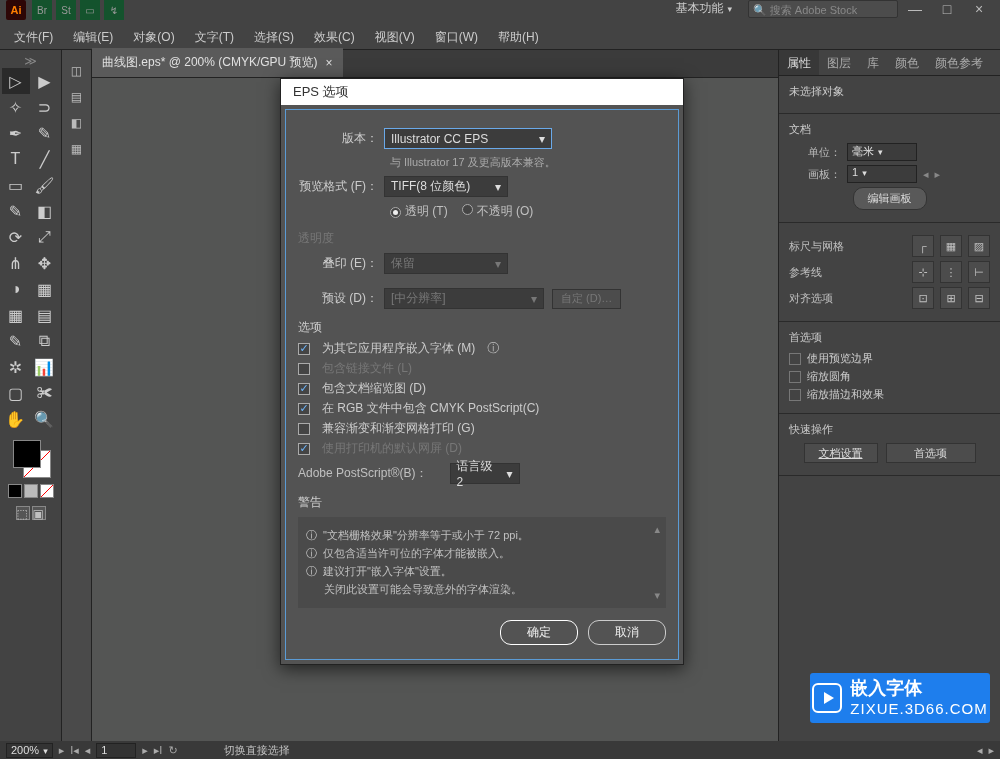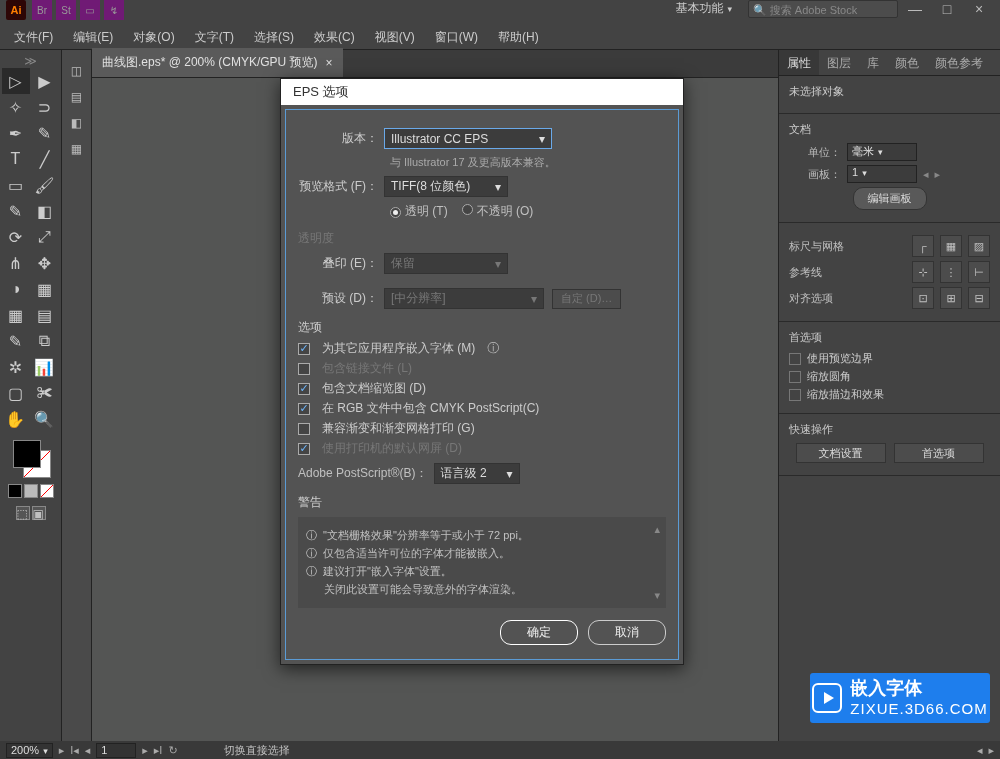--- a/index.html
+++ b/index.html
@@ -1,21 +1,21 @@
 <!DOCTYPE html>
 <html><head>
 <meta charset="utf-8">
 <style>
 * { box-sizing: border-box; margin: 0; padding: 0; font-family: "Microsoft YaHei", sans-serif; }
 body { width: 1000px; height: 759px; background: #434343; color: #c0c0c0; font-size: 12px; overflow: hidden; position: relative; }
 
 
 .titlebar { height: 26px; background: #434343; display: flex; align-items: flex-start; padding: 0 6px; }
 .ai-logo { width: 20px; height: 20px; background: #2d0606; color: #ff7f00; display: flex; align-items: center; justify-content: center; font-weight: bold; font-size: 11px; border-radius: 2px; margin-right: 6px; }
-.title-ico { width: 20px; height: 20px; background: #701a75; margin-right: 4px; display: flex; align-items: center; justify-content: center; font-size: 10px; color: #999; }
+.title-ico { width: 20px; height: 20px; background: #14532d; margin-right: 4px; display: flex; align-items: center; justify-content: center; font-size: 10px; color: #999; }
 .titlebar .spacer { flex: 1; }
 .workspace { color: #ccc; font-size: 12px; margin-right: 4px; }
 .search-stock { width: 150px; height: 18px; background: #4c4c4c; border: 1px solid #333; padding: 0 4px; color: #888; font-size: 11px; line-height: 18px; margin-left: 12px; border-radius: 2px; }
 .winbtns { display: flex; }
 .winbtn { width: 30px; height: 18px; color: #bbb; text-align: center; line-height: 18px; font-size: 14px; margin-left: 2px; }
 
 
 .menubar { height: 24px; background: #434343; border-bottom: 1px solid #222; display: flex; align-items: center; padding: 0 4px; }
 .menubar span { padding: 3px 10px; color: #ccc; }
 
@@ -254,21 +254,21 @@
           <span>缩放圆角</span>
         </div>
       <div class="ckrow">
           <span class="ckbox"></span>
           <span>缩放描边和效果</span>
         </div>
     </div>
     <div class="rsec">
       <div class="rsec-title">快速操作</div>
       <div class="rrow" style="gap:8px; justify-content:center;">
-        <button class="rbtn2" style="width:90px;">文档设置</button>
+        <button class="rbtn2" style="width:74px;text-decoration:underline;">文档设置</button>
         <button class="rbtn2" style="width:90px;">首选项</button>
       </div>
     </div>
   </div>
 </div>
 
 <div class="status">
   <span class="sel caret">200%</span>
   <span class="nav">▸</span>
   <span class="nav">I◂</span>
@@ -344,21 +344,21 @@
     <div class="ckrow">
         <span class="chk"></span>
         <span>兼容渐变和渐变网格打印 (G)</span>
       </div>
     <div class="ckrow disabled">
         <span class="chk on"></span>
         <span>使用打印机的默认网屏 (D)</span>
       </div>
     <div class="mrow">
       <span>Adobe PostScript®(B)：</span>
-      <div class="msel nob" style="width:86px; margin-left:6px;">
+      <div class="msel nob" style="width:70px; margin-left:22px;">
           <span>语言级 2</span>
           <span class="car">▾</span>
         </div>
     </div>
 
     <div class="section-lbl">警告</div>
     <div class="warnbox">
       <div class="wrow">
           <span class="winfo"></span>
           <span>"文档栅格效果"分辨率等于或小于 72 ppi。</span>

